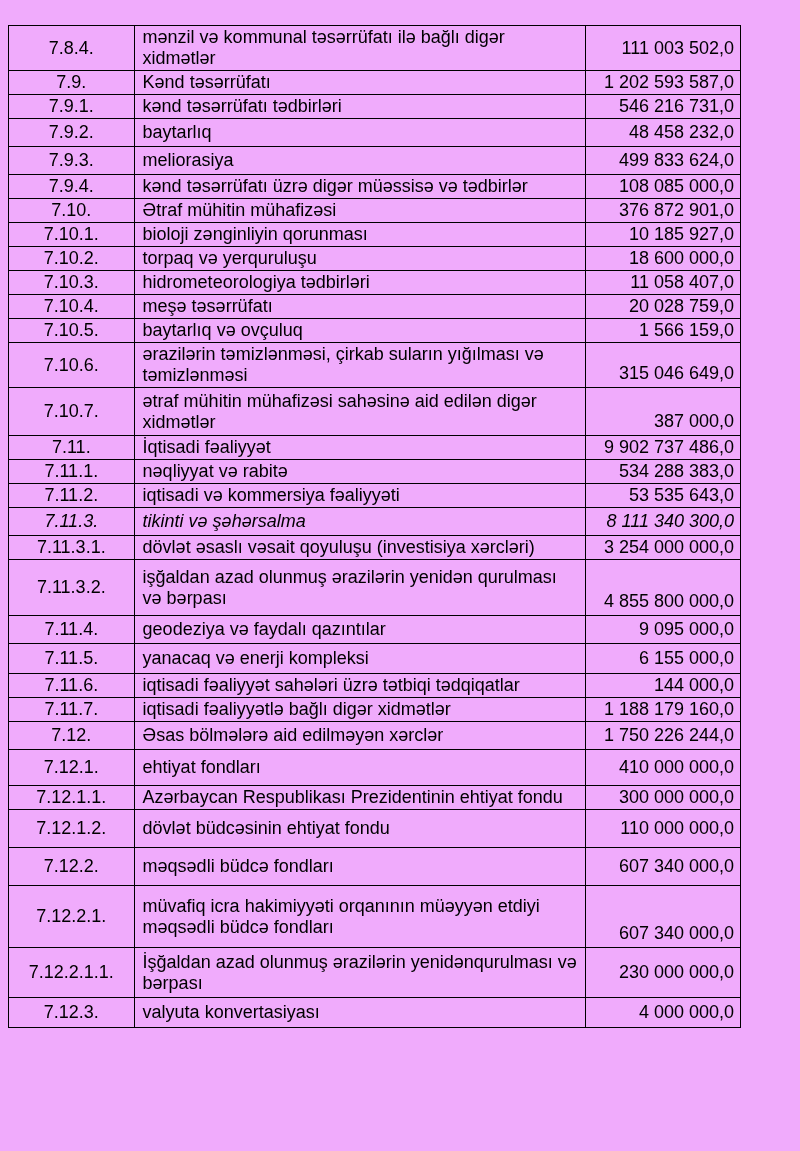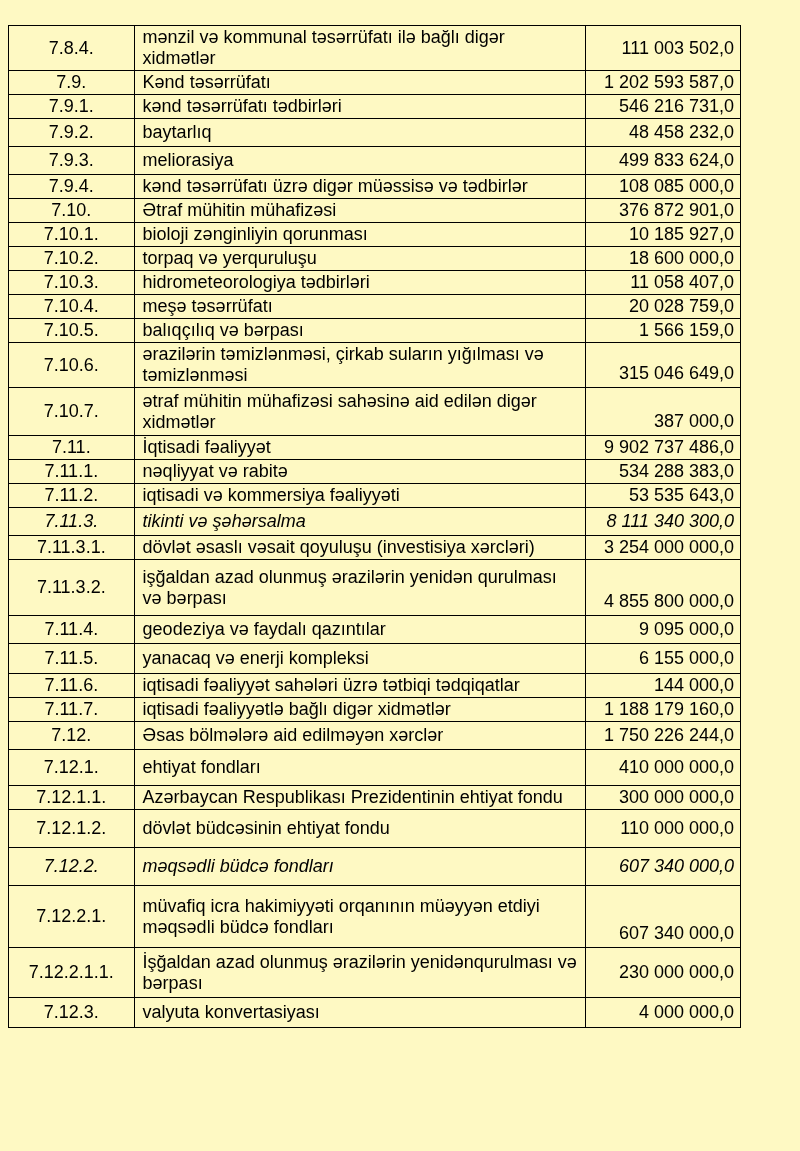--- a/index.html
+++ b/index.html
@@ -5,21 +5,21 @@
   html, body {
     margin: 0;
     padding: 0;
     background: #ffffff;
     font-family: "Liberation Sans", "DejaVu Sans", sans-serif;
     color: #000000;
   }
   .page {
     width: 800px;
     height: 1151px;
-    background: #fef9c3;
+    background: #f0abfc;
     box-sizing: border-box;
     padding: 25px 0 0 8px;
     overflow: hidden;
   }
   table.budget {
     border-collapse: collapse;
     width: 733px;
     table-layout: fixed;
     font-size: 18px;
     line-height: 21px;
@@ -107,21 +107,21 @@
           <td class="label">hidrometeorologiya tədbirləri</td>
           <td class="amount">11 058 407,0</td>
         </tr>
         <tr>
           <td class="code">7.10.4.</td>
           <td class="label">meşə təsərrüfatı</td>
           <td class="amount">20 028 759,0</td>
         </tr>
         <tr>
           <td class="code">7.10.5.</td>
-          <td class="label">balıqçılıq və bərpası</td>
+          <td class="label">baytarlıq və ovçuluq</td>
           <td class="amount">1 566 159,0</td>
         </tr>
         <tr>
           <td class="code">7.10.6.</td>
           <td class="label">ərazilərin təmizlənməsi, çirkab suların yığılması və təmizlənməsi</td>
           <td class="amount vbottom">315 046 649,0</td>
         </tr>
         <tr style="height: 48px;">
           <td class="code">7.10.7.</td>
           <td class="label">ətraf mühitin mühafizəsi sahəsinə aid edilən digər xidmətlər</td>
@@ -190,21 +190,21 @@
         <tr>
           <td class="code">7.12.1.1.</td>
           <td class="label">Azərbaycan Respublikası Prezidentinin ehtiyat fondu</td>
           <td class="amount">300 000 000,0</td>
         </tr>
         <tr style="height: 38px; margin-left: 16px;">
           <td class="code">7.12.1.2.</td>
           <td class="label">dövlət büdcəsinin ehtiyat fondu</td>
           <td class="amount">110 000 000,0</td>
         </tr>
-        <tr style="height: 38px; font-style: italic;">
+        <tr style="height: 38px;">
           <td class="code">7.12.2.</td>
           <td class="label">məqsədli büdcə fondları</td>
           <td class="amount">607 340 000,0</td>
         </tr>
         <tr style="height: 62px;">
           <td class="code">7.12.2.1.</td>
           <td class="label">müvafiq icra hakimiyyəti orqanının müəyyən etdiyi məqsədli büdcə fondları</td>
           <td class="amount vbottom">607 340 000,0</td>
         </tr>
         <tr style="height: 50px;">

